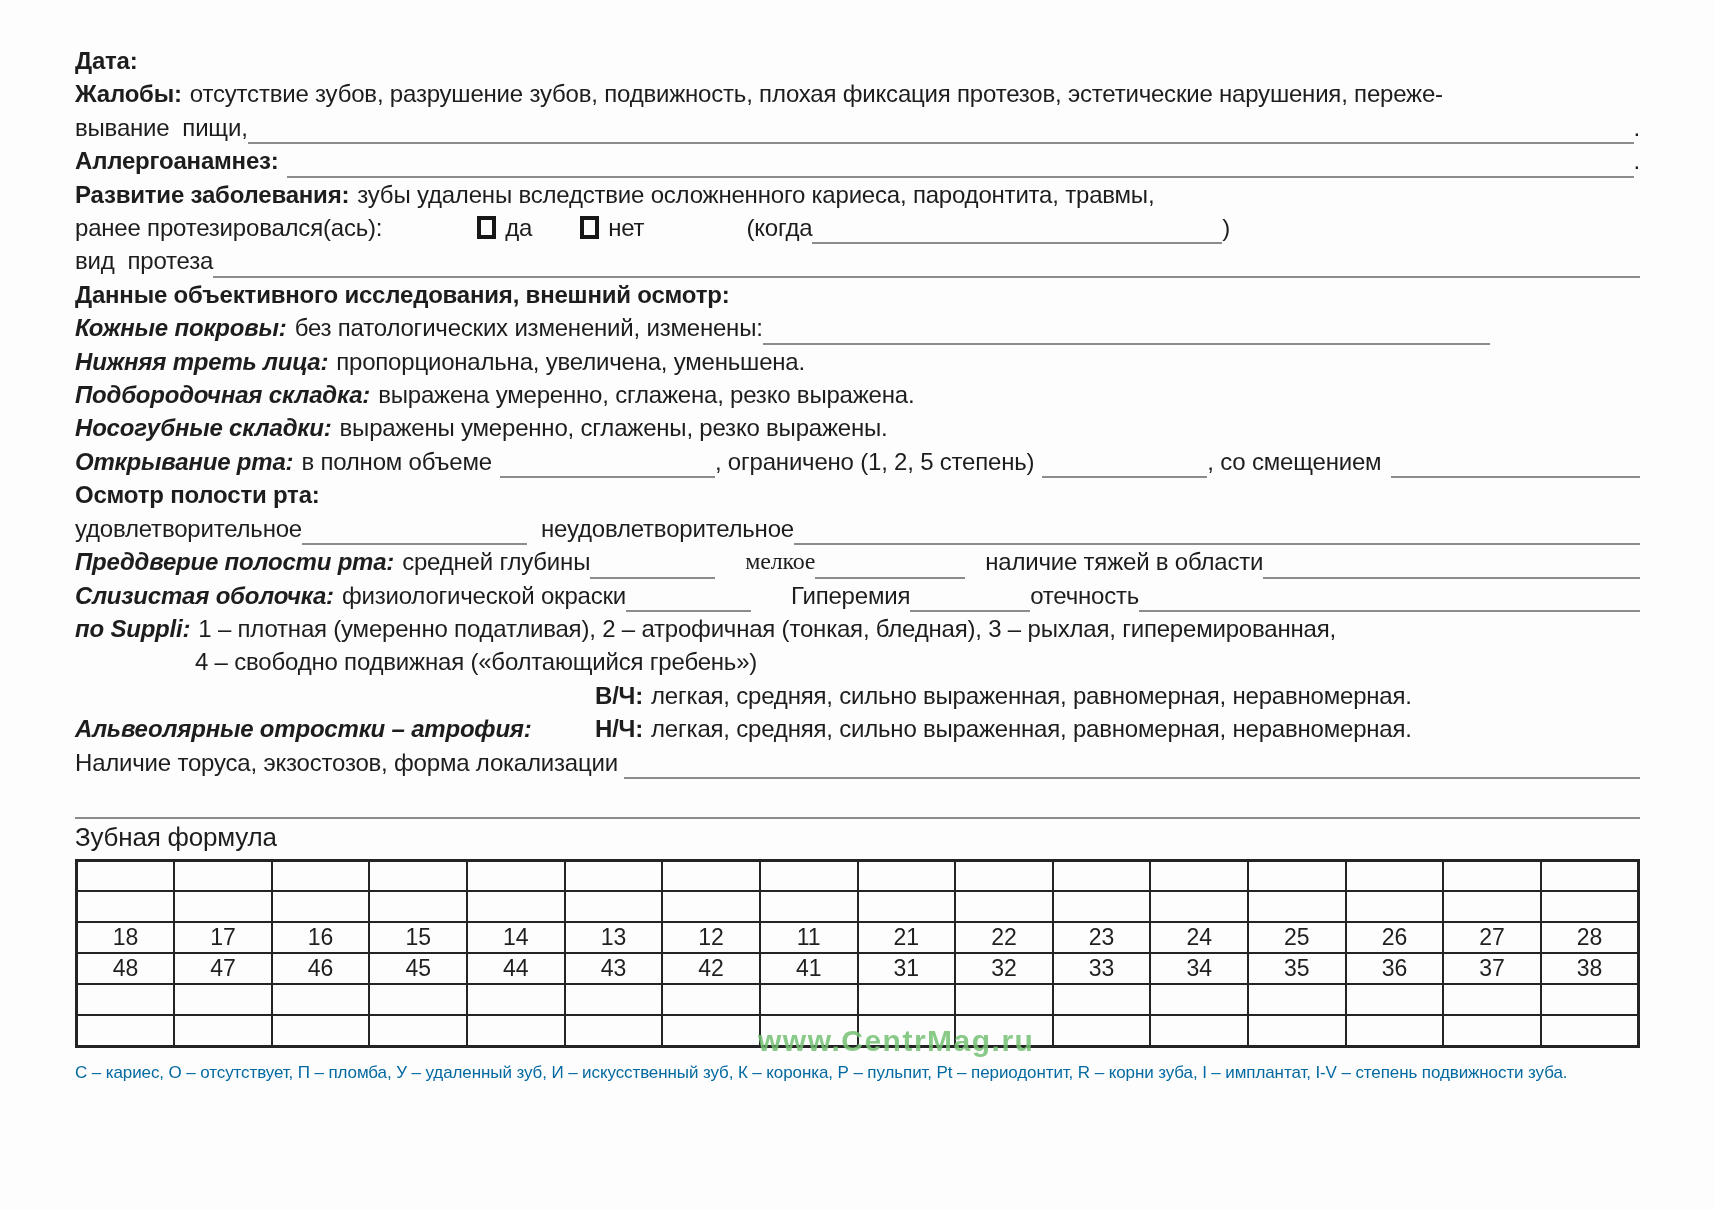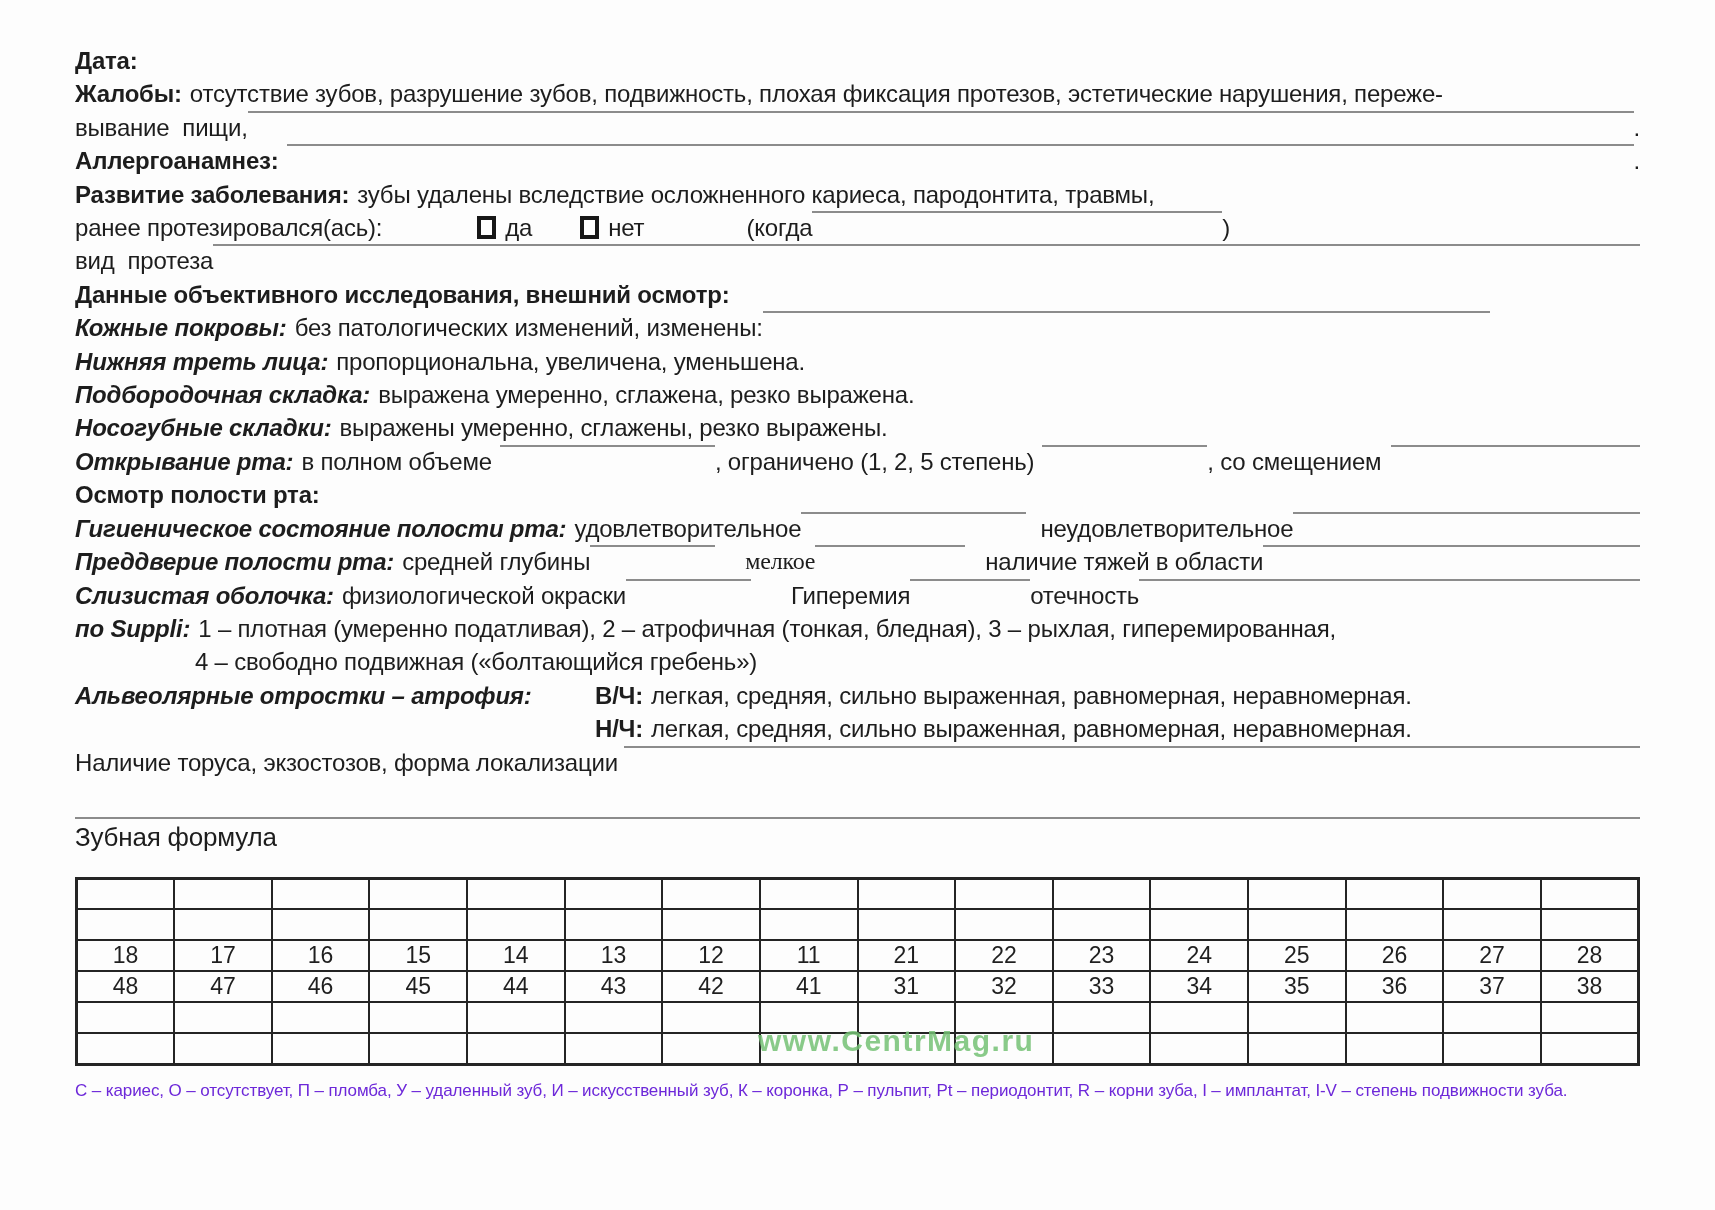--- a/index.html
+++ b/index.html
@@ -7,21 +7,21 @@
   body {
     width: 1715px; height: 1210px;
     background: #fdfdfd;
     font-family: "Liberation Sans", sans-serif;
     color: #1d1d1d;
     position: relative;
     overflow: hidden;
   }
   .doc { position: absolute; left: 75px; top: 44px; width: 1565px; }
   .line {
-    display: flex; align-items: flex-start;
+    display: flex; align-items: flex-end;
     font-size: 24px; line-height: 33.4px;
     white-space: pre; letter-spacing: -0.2px;
   }
   .b  { font-weight: 700; }
   .bi { font-weight: 700; font-style: italic; }
   .fill {
     display: inline-block;
     border-bottom: 2px solid #8c8c8c;
     height: 1px;
   }
@@ -32,34 +32,34 @@
     align-self: center; flex: none;
   }
   .mr8  { margin-right: 8px; }
   .divider {
     margin-top: 38px;
     border-bottom: 2px solid #8c8c8c;
     width: 100%; height: 1px;
   }
   .formula-title { font-size: 26px; line-height: 36px; }
   table.formula {
-    width: 100%; margin-top: 22px;
+    width: 100%; margin-top: 4px;
     border-collapse: collapse; table-layout: fixed;
     border: 3px solid #242424;
   }
   table.formula td {
     border: 2px solid #242424;
     height: 31px; padding: 0;
     text-align: center; vertical-align: middle;
     font-size: 23px; color: #1f1f1f;
   }
   .legend {
     margin-top: 14px;
     font-size: 17px; line-height: 22px;
-    letter-spacing: -0.1px; color: #6d28d9;
+    letter-spacing: -0.1px; color: #0369a1;
     white-space: nowrap;
   }
   .watermark {
     position: absolute;
     left: 758px; top: 1024px;
     font-size: 30px; font-weight: 700;
     letter-spacing: 1.5px;
     color: rgba(116, 193, 116, 0.85);
     z-index: 5;
   }
@@ -147,21 +147,20 @@
     <span class="fill" style="width:165px;margin-left:8px;"></span>
     <span>, со смещением</span>
     <span class="fill grow" style="margin-left:10px;"></span>
   </div>
 
   <div class="line">
     <span class="b">Осмотр полости рта:</span>
   </div>
 
   <div class="line">
-    <span class="bi mr8">Гигиеническое состояние полости рта:</span>
     <span>удовлетворительное</span>
     <span class="fill" style="width:225px;"></span>
     <span style="margin-left:14px;">неудовлетворительное</span>
     <span class="fill grow"></span>
   </div>
 
   <div class="line">
     <span class="bi mr8">Преддверие полости рта:</span>
     <span>средней глубины</span>
     <span class="fill" style="width:125px;"></span>

